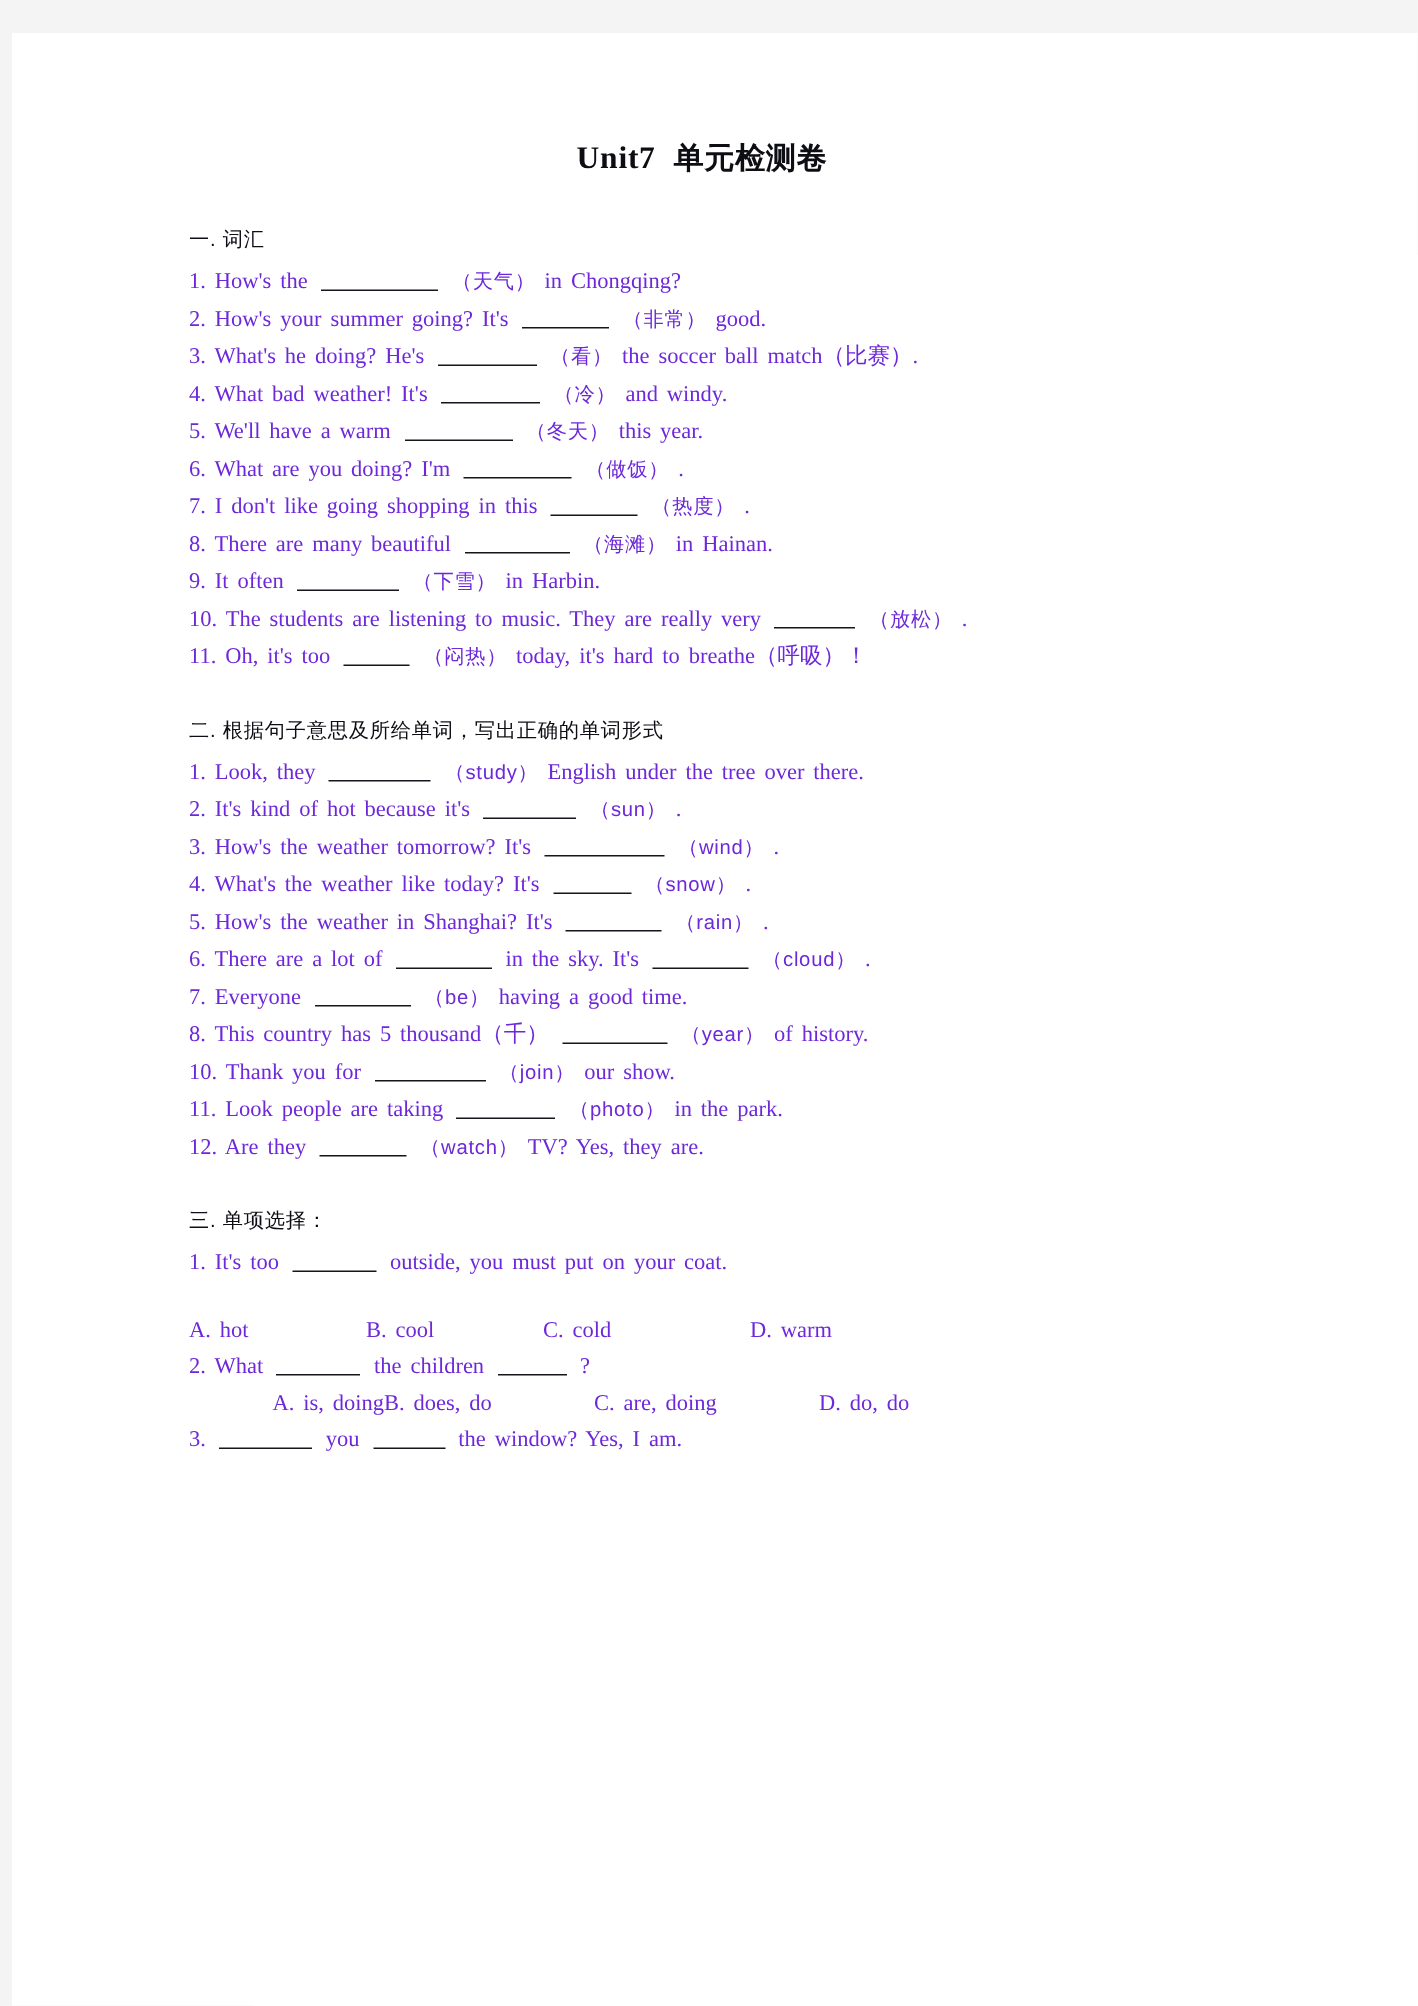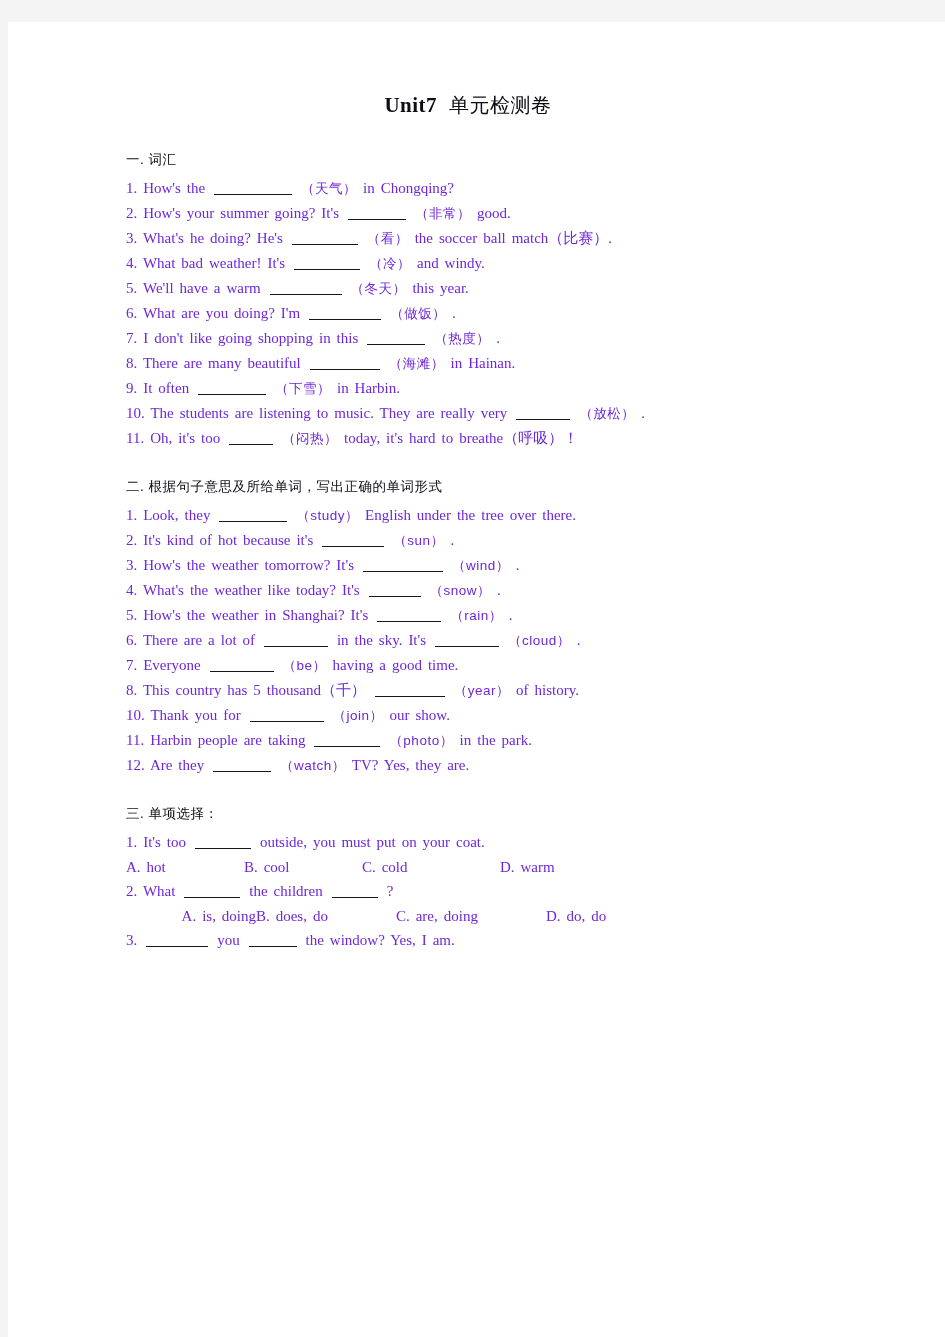--- a/index.html
+++ b/index.html
@@ -32,21 +32,21 @@
     text-align: center;
     font-weight: bold;
     font-size: 21px;
     letter-spacing: 0.5px;
     color: #0d0d14;
     margin: 0 0 32px 0;
     padding-right: 60px;
   }
   .title .cn {
     font-family: "DejaVu Sans", "Liberation Sans", sans-serif;
-    font-weight: normal;
+    font-weight: bold;
     font-size: 20px;
     margin-left: 12px;
   }
   .section-head {
     font-family: "DejaVu Sans", "Liberation Sans", sans-serif;
     font-size: 14.5px;
     color: #0d0d14;
     margin: 0 0 12px 8px;
     letter-spacing: 0.5px;
   }
@@ -106,25 +106,25 @@
         <div class="section-head cn">二. 根据句子意思及所给单词，写出正确的单词形式</div>
         <div class="q"><span>1.</span> <span>Look, they</span> <span class="blank" style="width: 68px;"></span> <span class="cn">（study）</span> <span>English under the tree over there.</span> </div>
         <div class="q"><span>2.</span> <span>It's kind of hot because it's</span> <span class="blank" style="width: 62px;"></span> <span class="cn">（sun）</span> <span>.</span> </div>
         <div class="q"><span>3.</span> <span>How's the weather tomorrow? It's</span> <span class="blank" style="width: 80px;"></span> <span class="cn">（wind）</span> <span>.</span> </div>
         <div class="q"><span>4.</span> <span>What's the weather like today? It's</span> <span class="blank" style="width: 52px;"></span> <span class="cn">（snow）</span> <span>.</span> </div>
         <div class="q"><span>5.</span> <span>How's the weather in Shanghai? It's</span> <span class="blank" style="width: 64px;"></span> <span class="cn">（rain）</span> <span>.</span> </div>
         <div class="q"><span>6.</span> <span>There are a lot of</span> <span class="blank" style="width: 64px;"></span> <span>in the sky. It's</span> <span class="blank" style="width: 64px;"></span> <span class="cn">（cloud）</span> <span>.</span> </div>
         <div class="q"><span>7.</span> <span>Everyone</span> <span class="blank" style="width: 64px;"></span> <span class="cn">（be）</span> <span>having a good time.</span> </div>
         <div class="q"><span>8.</span> <span>This country has 5 thousand（千）</span> <span class="blank" style="width: 70px;"></span> <span class="cn">（year）</span> <span>of history.</span> </div>
         <div class="q"><span>10.</span> <span>Thank you for</span> <span class="blank" style="width: 74px;"></span> <span class="cn">（join）</span> <span>our show.</span> </div>
-        <div class="q"><span>11.</span> <span>Harbin people are taking</span> <span class="blank" style="width: 66px;"></span> <span class="cn">（photo）</span> <span>in the park.</span> </div>
+        <div class="q"><span>11.</span> <span>Look people are taking</span> <span class="blank" style="width: 66px;"></span> <span class="cn">（photo）</span> <span>in the park.</span> </div>
         <div class="q"><span>12.</span> <span>Are they</span> <span class="blank" style="width: 58px;"></span> <span class="cn">（watch）</span> <span>TV? Yes, they are.</span> </div>
         <div class="gap"></div>
         <div class="section-head cn">三. 单项选择：</div>
         <div class="q"><span>1.</span> <span>It's too</span> <span class="blank" style="width: 56px;"></span> <span>outside, you must put on your coat.</span> </div>
-        <div class="q opts"><span class="opt" style="width: 118px;">A. hot</span><span class="opt" style="width: 118px;">B. cool</span><span class="opt" style="width: 138px;">C. cold</span><span class="opt" style="width: 0px;">D. warm</span></div>
+        <div class="q opts"><span class="opt" style="width: 118px;">A. hot</span><span class="opt" style="width: 118px; margin-top: 20px;">B. cool</span><span class="opt" style="width: 138px;">C. cold</span><span class="opt" style="width: 0px;">D. warm</span></div>
         <div class="q"><span>2.</span> <span>What</span> <span class="blank" style="width: 56px;"></span> <span>the children</span> <span class="blank" style="width: 46px;"></span> <span>?</span> </div>
         <div class="q opts"><span class="opt" style="width: 130px; text-align: right;">A. is, doing</span><span class="opt" style="width: 140px;">B. does, do</span><span class="opt" style="width: 150px;">C. are, doing</span><span class="opt" style="width: 0px;">D. do, do</span></div>
         <div class="q"><span>3.</span> <span class="blank" style="width: 62px;"></span> <span>you</span> <span class="blank" style="width: 48px;"></span> <span>the window? Yes, I am.</span> </div>
       </div>
 
   </div>
 </div>
 
 </body></html>

